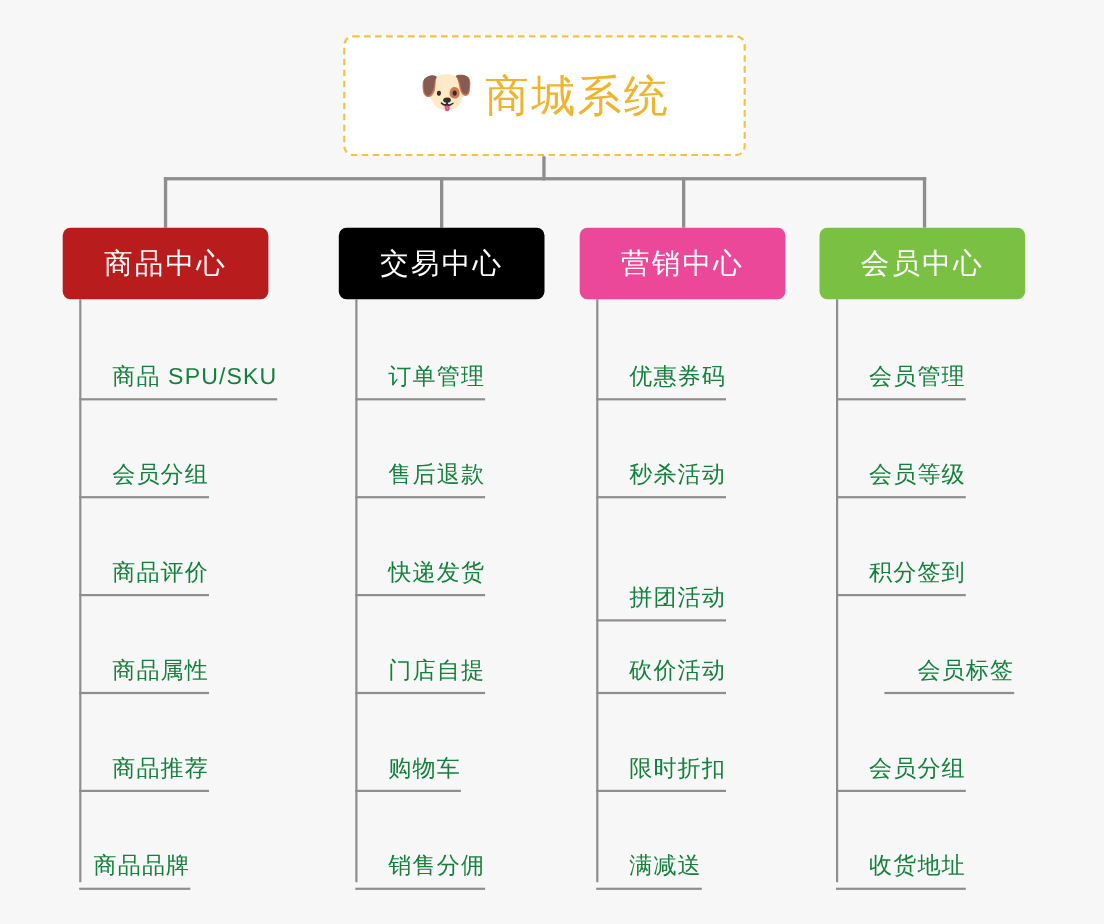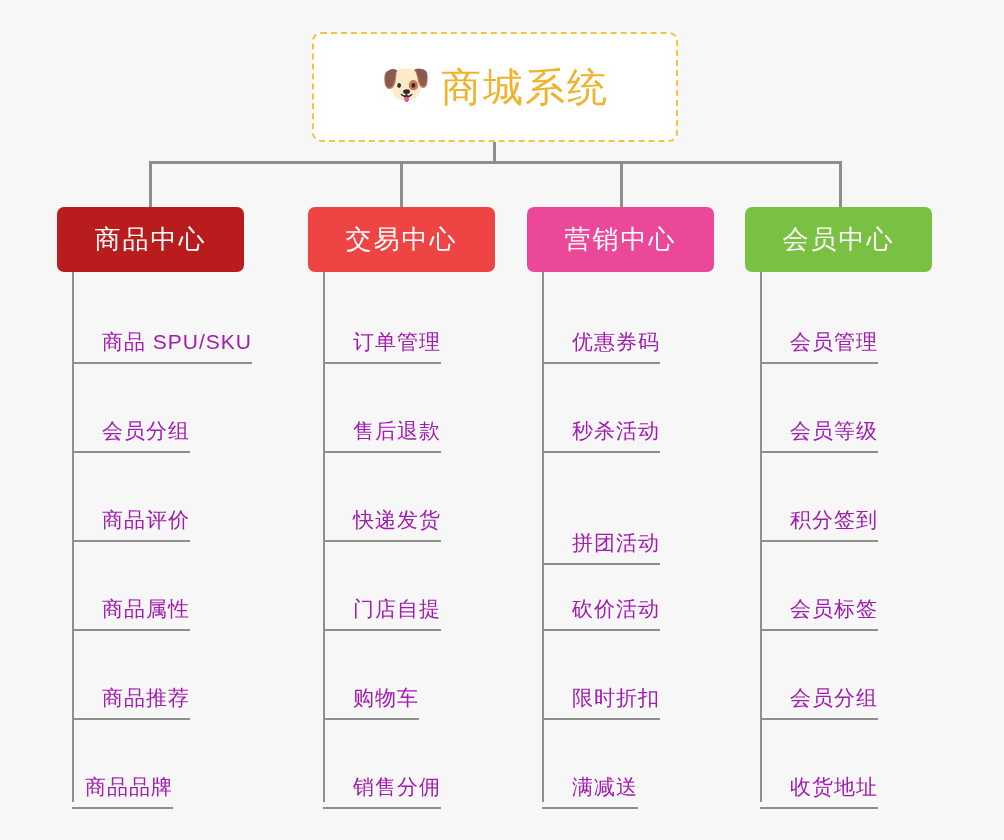--- a/index.html
+++ b/index.html
@@ -90,21 +90,21 @@
     background: #8e8e8e;
   }
 
   .leaf {
     position: absolute;
     left: 15px;
     box-sizing: border-box;
     border-bottom: 2px solid #8e8e8e;
     padding: 0 0 6px 30px;
     font-size: 21px;
-    color: #a21caf;
+    color: #15803d;
     white-space: nowrap;
     letter-spacing: 1px;
     display: inline-block;
   }
 </style>
 </head>
 <body style="background: rgb(247, 247, 247);">
 
 <div id="mindmap">
 
@@ -125,21 +125,21 @@
     <div class="col-spine" style="height:530px;"></div>
     <div class="leaf" style="top:121px;">商品 SPU/SKU</div>
     <div class="leaf" style="top:210px;">会员分组</div>
     <div class="leaf" style="top:299px;">商品评价</div>
     <div class="leaf" style="top:388px;">商品属性</div>
     <div class="leaf" style="top:477px;">商品推荐</div>
     <div class="leaf" style="top:566px;padding-left:13px;">商品品牌</div>
   </div>
 
   <div class="column" style="left:308px;">
-    <div class="col-header" style="background: #ef4444;">交易中心</div>
+    <div class="col-header" style="background: #000000;">交易中心</div>
     <div class="col-spine" style="height:530px;"></div>
     <div class="leaf" style="top:121px;">订单管理</div>
     <div class="leaf" style="top:210px;">售后退款</div>
     <div class="leaf" style="top:299px;">快递发货</div>
     <div class="leaf" style="top:388px;">门店自提</div>
     <div class="leaf" style="top:477px;">购物车</div>
     <div class="leaf" style="top:566px;">销售分佣</div>
   </div>
 
   <div class="column" style="left:527px;">
@@ -152,18 +152,18 @@
     <div class="leaf" style="top:477px;">限时折扣</div>
     <div class="leaf" style="top:566px;">满减送</div>
   </div>
 
   <div class="column" style="left:745px;text-align:right;">
     <div class="col-header" style="background: rgb(122, 193, 67);">会员中心</div>
     <div class="col-spine" style="height:530px;"></div>
     <div class="leaf" style="top:121px;">会员管理</div>
     <div class="leaf" style="top:210px;">会员等级</div>
     <div class="leaf" style="top:299px;">积分签到</div>
-    <div class="leaf" style="top:388px;">会员标签</div>
+    <div class="leaf" style="top:388px;margin-left:44px;">会员标签</div>
     <div class="leaf" style="top:477px;">会员分组</div>
     <div class="leaf" style="top:566px;">收货地址</div>
   </div>
 
 </div>
 
 </body></html>

